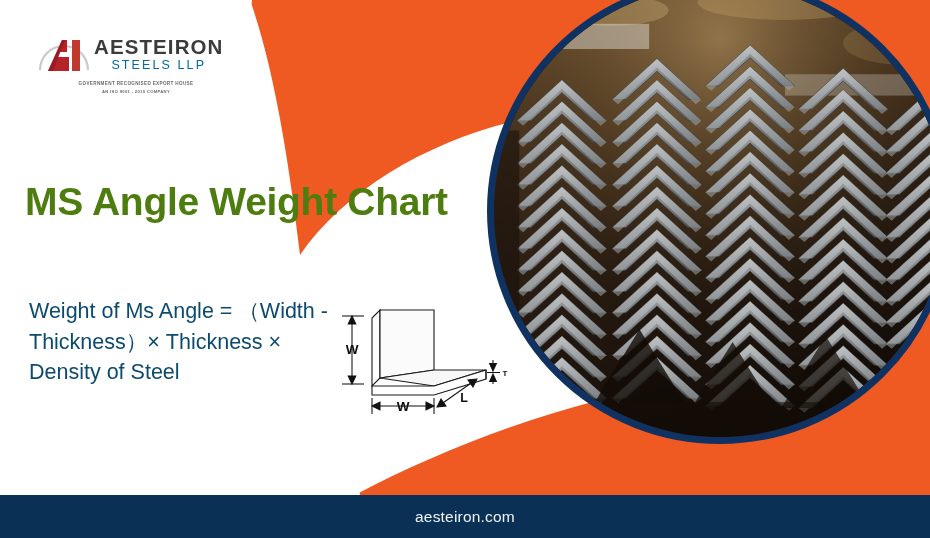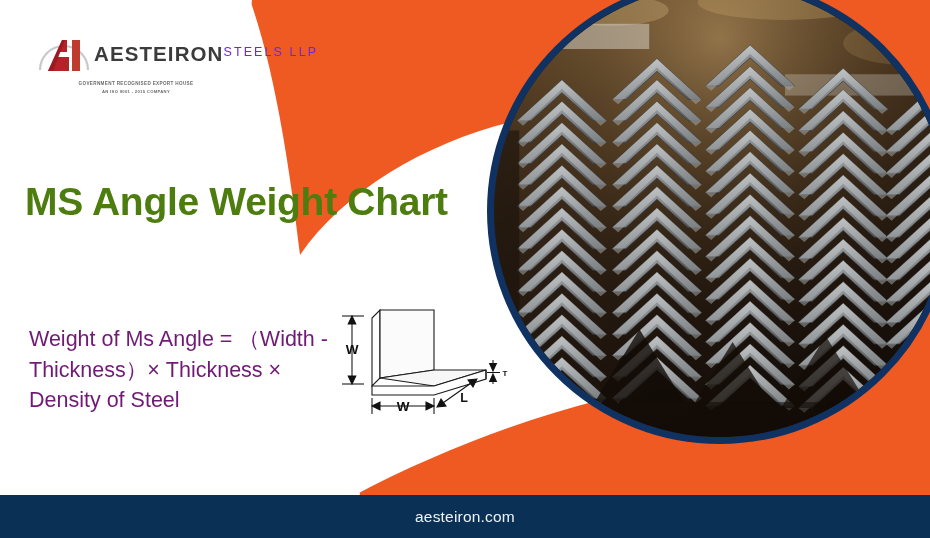--- a/index.html
+++ b/index.html
@@ -35,28 +35,28 @@
   #photo-inner svg { display:block; width:100%; height:100%; }
 
   
   #logo {
     position:absolute; left:36px; top:30px;
     width:200px; height:72px;
   }
   #logo-row { display:flex; align-items:center; gap:2px; }
   #logo-mark { width:56px; height:46px; flex:none; }
   #logo-mark svg { display:block; width:56px; height:46px; }
-  #logo-words { display:flex; flex-direction:row; line-height:1; padding-top:2px; }
+  #logo-words { display:flex; flex-direction:column; line-height:1; padding-top:2px; }
   #logo-name {
     font-size:20.5px; font-weight:700; letter-spacing:1.1px;
     color:#3b3b3b; white-space:nowrap;
   }
   #logo-sub {
     font-size:12.5px; font-weight:500; letter-spacing:2.1px;
-    color:#6d28d9; text-align:center; margin-top:2px; white-space:nowrap;
+    color:#0369a1; text-align:center; margin-top:2px; white-space:nowrap;
   }
   #logo-tag1 {
     font-size:4.6px; font-weight:700; letter-spacing:.35px;
     color:#6b6b6b; text-align:center; margin-top:5px; white-space:nowrap;
   }
   #logo-tag2 {
     font-size:4.2px; font-weight:700; letter-spacing:.3px;
     color:#6b6b6b; text-align:center; margin-top:3px; white-space:nowrap;
   }
 
@@ -64,23 +64,22 @@
   #headline {
     position:absolute; left:25px; top:180px;
     font-size:39px; font-weight:800; color:#4d7c0f;
     letter-spacing:-0.3px; white-space:nowrap;
   }
 
   
   #formula {
     position:absolute; left:29px; top:296px;
     width:300px;
-    font-size:21.5px; font-weight:400; color:#701a75;
+    font-size:21.5px; font-weight:400; color:#0c4a6e;
     line-height:1.42;
-    margin-top:28px;
   }
 
   
   #diagram { position:absolute; left:334px; top:302px; width:178px; height:116px; }
   #diagram svg { display:block; width:178px; height:116px; }
 
   
   #footer {
     position:absolute; left:0; bottom:0;
     width:930px; height:43px;

